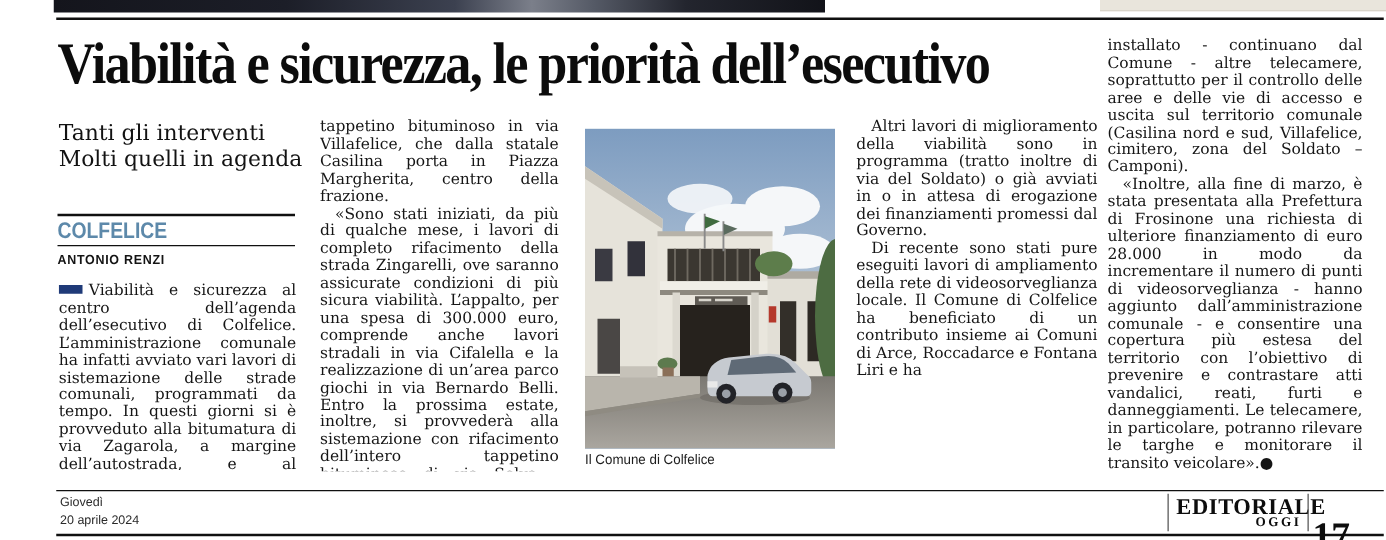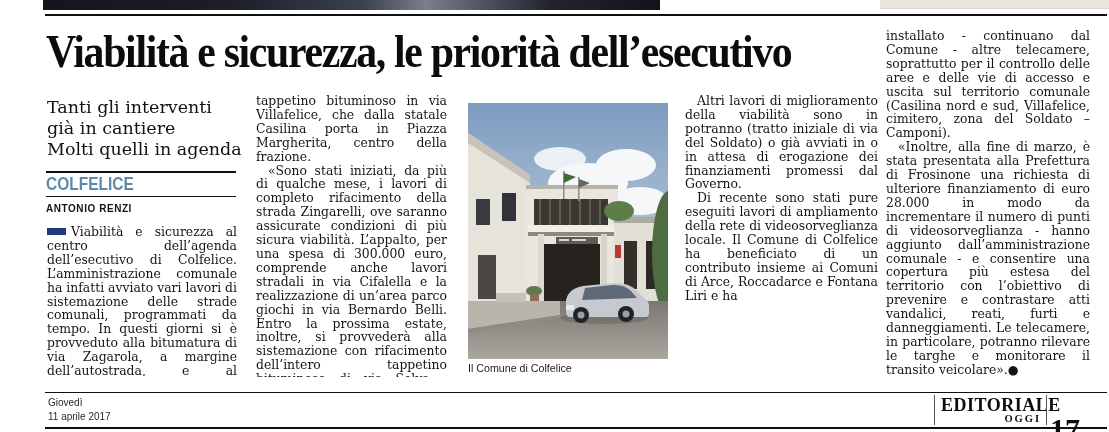--- a/index.html
+++ b/index.html
@@ -71,21 +71,20 @@
 <div class="sheet">
 
   <div class="strip-dark"></div>
   <div class="strip-beige"></div>
   <div class="rule rule-top"></div>
 
   <div class="headline">Viabilità e sicurezza, le priorità dell’esecutivo</div>
 
   <div class="deck">
     <div>Tanti gli interventi</div>
-    <div>già in cantiere</div>
     <div>Molti quelli in agenda</div>
   </div>
 
   <div class="rule rule-kicker-a"></div>
   <div class="kicker">COLFELICE</div>
   <div class="rule rule-kicker-b"></div>
   <div class="author">ANTONIO RENZI</div>
 
   <div class="col col1">
     <p><span class="lead-square"></span><span>Viabilità e sicurezza al centro dell’agenda dell’esecutivo di Colfelice. L’amministrazione comunale ha infatti avviato vari lavori di sistemazione delle strade comunali, programmati da tempo. In questi giorni si è provveduto alla bitumatura di via Zagarola, a margine dell’autostrada, e al rifacimento, previa fresatura del sottofondo, del</span></p>
@@ -177,36 +176,36 @@
           <circle cx="113" cy="212" r="3.5" fill="#9aa0a8"></circle>
         <circle cx="158" cy="211" r="8" fill="#222328"></circle>
           <circle cx="158" cy="211" r="3.5" fill="#9aa0a8"></circle>
         <rect x="98" y="202" width="8" height="5" fill="#e9e9e9"></rect>
       </g>
     </svg>
   </div>
   <div class="caption">Il Comune di Colfelice</div>
 
   <div class="col col3">
-    <p class="ind">Altri lavori di miglioramento della viabilità sono in potranno (tratto iniziale di via del Soldato) o già avviati in o in attesa di erogazione dei finanziamenti promessi dal Governo.</p>
+    <p class="ind">Altri lavori di miglioramento della viabilità sono in programma (tratto inoltre di via del Soldato) o già avviati in o in attesa di erogazione dei finanziamenti promessi dal Governo.</p>
     <p class="ind">Di recente sono stati pure eseguiti lavori di ampliamento della rete di videosorveglianza locale. Il Comune di Colfelice ha beneficiato di un contributo insieme ai Comuni di Arce, Roccadarce e Fontana Liri e ha</p>
   </div>
 
   <div class="col col4">
     <p>installato - continuano dal Comune - altre telecamere, soprattutto per il controllo delle aree e delle vie di accesso e uscita sul territorio comunale (Casilina nord e sud, Villafelice, cimitero, zona del Soldato – Camponi).</p>
     <p class="ind">«Inoltre, alla fine di marzo, è stata presentata alla Prefettura di Frosinone una richiesta di ulteriore finanziamento di euro 28.000 in modo da incrementare il numero di punti di videosorveglianza - hanno aggiunto dall’amministrazione comunale - e consentire una copertura più estesa del territorio con l’obiettivo di prevenire e contrastare atti vandalici, reati, furti e danneggiamenti. Le telecamere, in particolare, potranno rilevare le targhe e monitorare il transito veicolare».●</p>
     <div class="copyright">© RIPRODUZIONE RISERVATA</div>
   </div>
 
   <div class="rule rule-foot-a"></div>
   <div class="rule rule-foot-b"></div>
 
   <div class="foot-date">
     <div>Giovedì</div>
-    <div>11 aprile 2017</div>
+    <div>20 aprile 2024</div>
   </div>
 
   <div class="foot-sep foot-sep1"></div>
   <div class="foot-brand">
     <div class="brand-main">EDITORIALE</div>
     <div class="brand-sub">OGGI</div>
   </div>
   <div class="foot-sep foot-sep2"></div>
   <div class="page-num">17</div>
 

